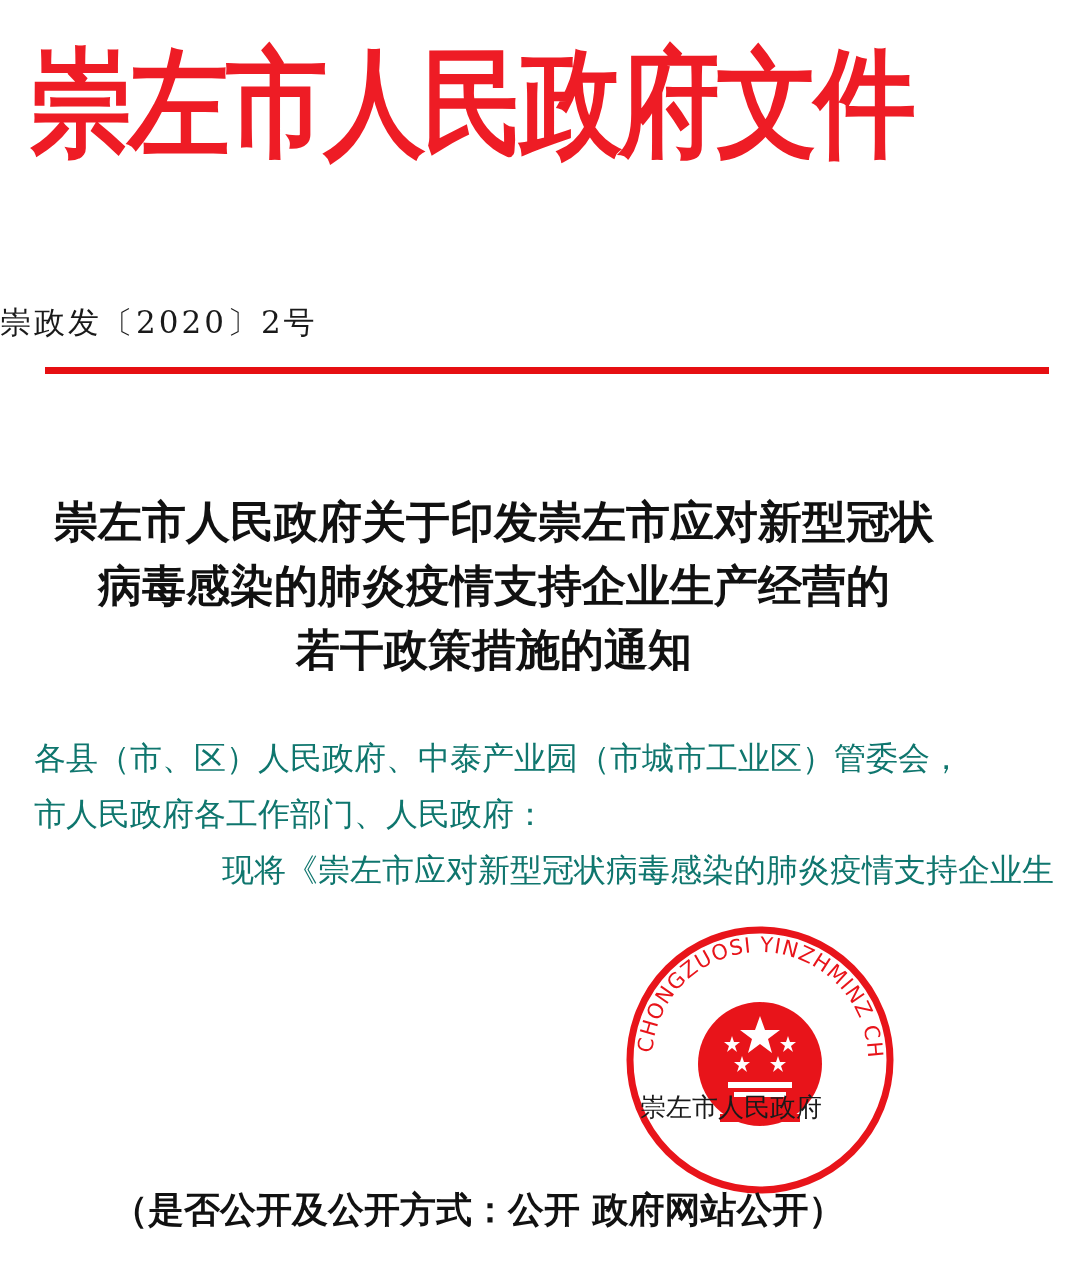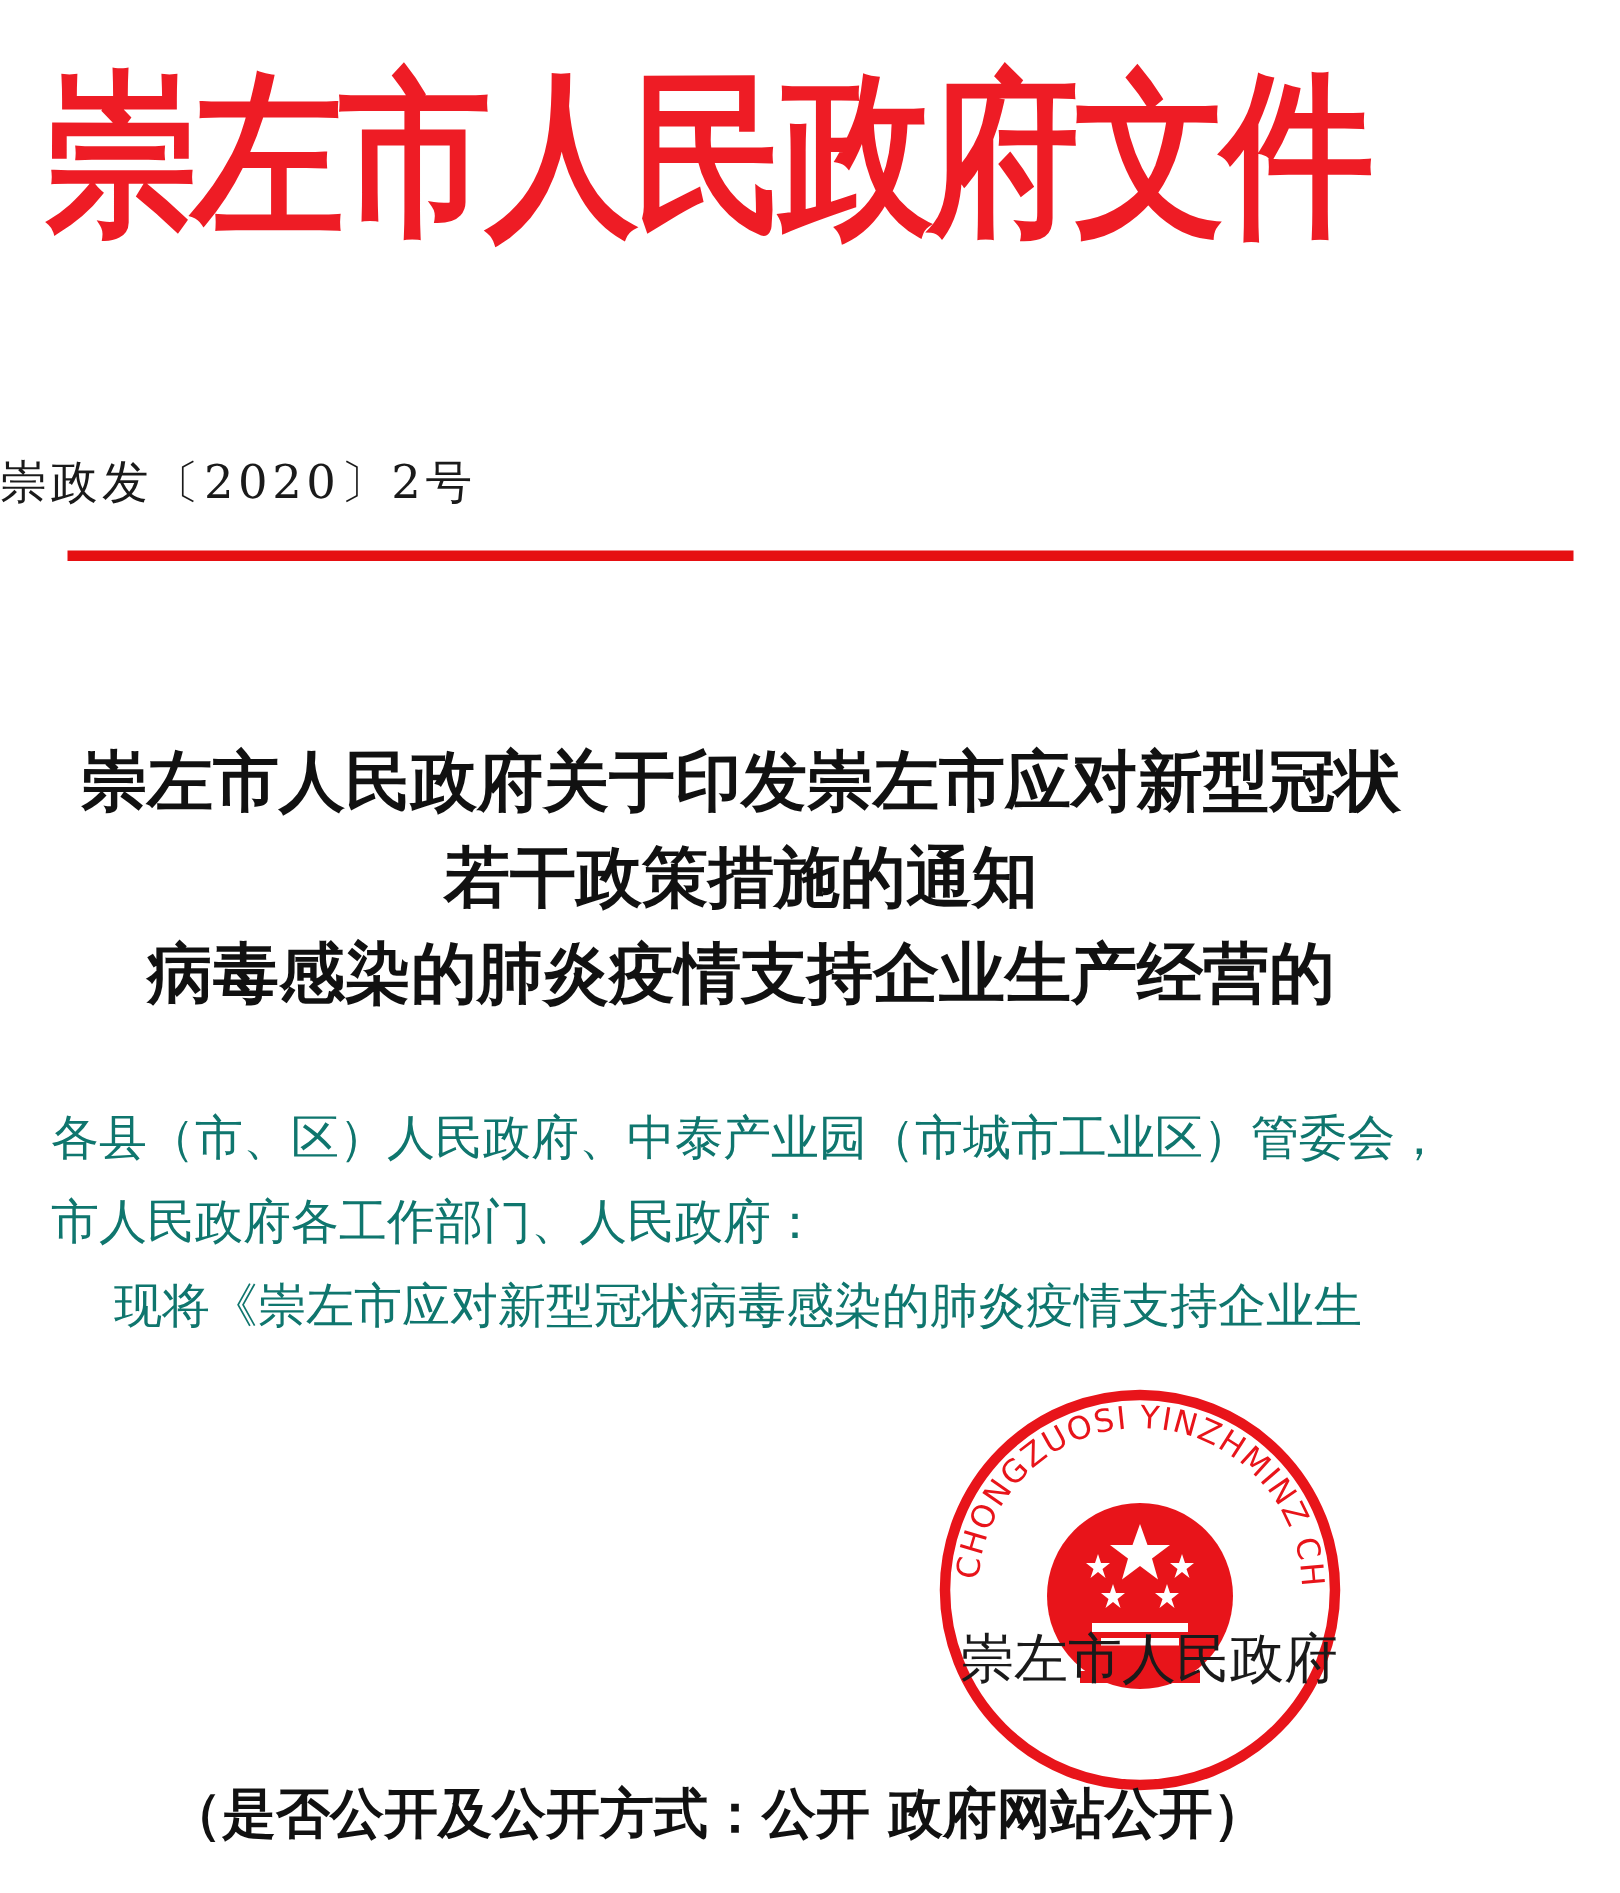--- a/index.html
+++ b/index.html
@@ -12,43 +12,43 @@
     .docno { position: absolute; top: 300px; left: 0; width: 1080px; text-align: left;
              font-size: 31px; line-height: 44px; letter-spacing: 3px; color: #1a1a1a; }
     .red-rule { position: absolute; left: 45px; top: 367px; width: 1004px; height: 7px; background: #e60f12; }
     .title { position: absolute; top: 490px; left: 0; width: 988px; text-align: center;
              font-family: "DejaVu Sans", "Liberation Sans", sans-serif; font-weight: bold;
              font-size: 44px; line-height: 64px; color: #111; }
     .title div { white-space: nowrap; }
     .body { position: absolute; left: 34px; top: 730px; width: 1020px;
             font-size: 32px; line-height: 56px; color: #0f766e; }
     .body p { margin: 0; white-space: nowrap; }
-    .body .indent { padding-left: 42px; }
+    .body .indent { padding-left: 42px; text-align: right; }
     .seal { position: absolute; left: 624px; top: 924px; width: 272px; height: 272px; }
     .signature { position: absolute; left: 640px; top: 1085px; width: 260px;
-                 font-size: 36px; line-height: 44px; color: #1a1a1a; }
+                 font-size: 26px; line-height: 44px; color: #1a1a1a; }
     .signature div { white-space: nowrap; }
     .sig-date { padding-left: 24px; }
     .disclosure { position: absolute; left: 112px; top: 1188px; width: 760px;
                   font-family: "DejaVu Sans", "Liberation Sans", sans-serif; font-weight: bold;
                   font-size: 36px; line-height: 44px; color: #111; white-space: nowrap; }
   </style>
 </head>
 <body>
 
 <div class="masthead">崇左市人民政府文件</div>
 
 <div class="docno">崇政发〔2020〕2号</div>
 
 <div class="red-rule"></div>
 
 <div class="title">
   <div>崇左市人民政府关于印发崇左市应对新型冠状</div>
+  <div>病毒感染的肺炎疫情支持企业生产经营的</div>
   <div>若干政策措施的通知</div>
-  <div>病毒感染的肺炎疫情支持企业生产经营的</div>
 </div>
 
 <div class="body">
   <p>各县（市、区）人民政府、中泰产业园（市城市工业区）管委会，</p>
   <p>市人民政府各工作部门、人民政府：</p>
   <p class="indent">现将《崇左市应对新型冠状病毒感染的肺炎疫情支持企业生</p>
 </div>
 
 <svg class="seal" viewBox="0 0 272 272">
   <defs>

